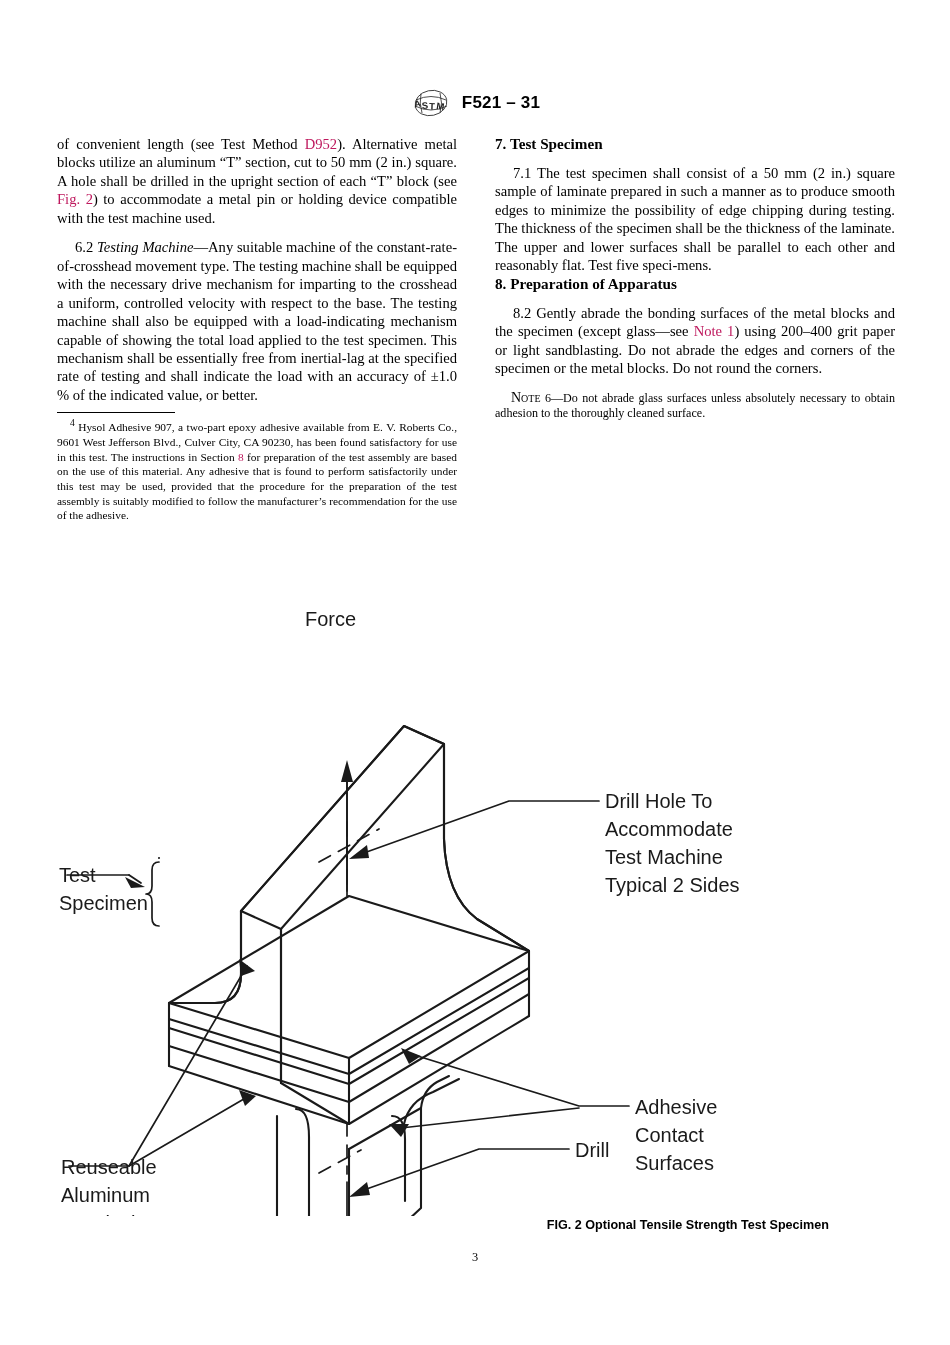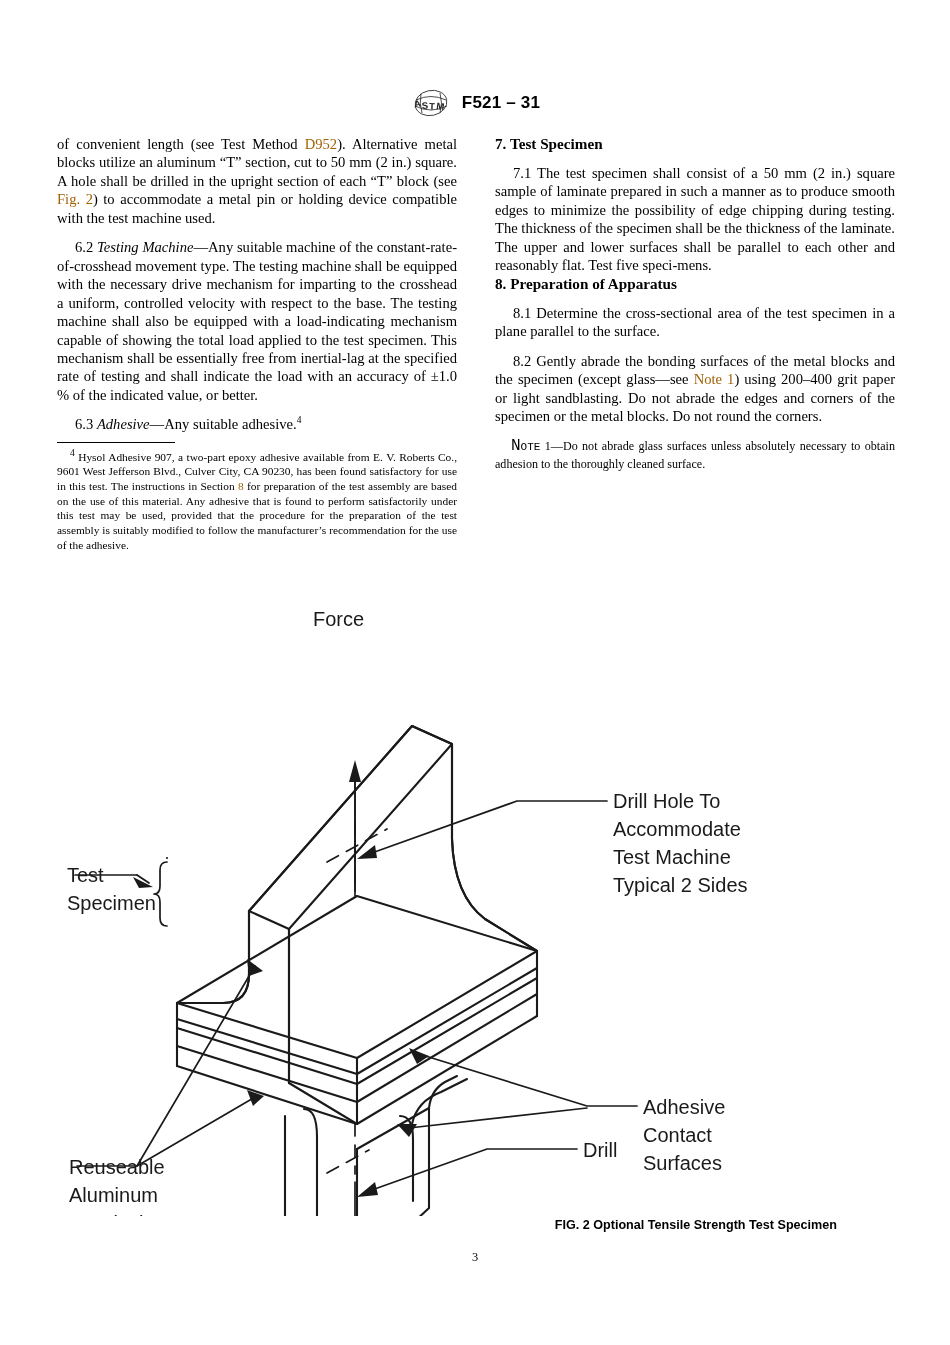--- a/index.html
+++ b/index.html
@@ -69,42 +69,41 @@
   }
   h3.section {
     margin: 0 0 0 0;
     font-size: 15.2px;
     font-weight: bold;
     font-family: Liberation Serif, serif;
   }
   h3.gap {
   }
   .red {
-    color: #a16207;
+    color: #be185d;
   }
   .ital {
     font-style: italic;
     margin-top: 28px;
   }
   sup.fn {
     font-size: 9.5px;
     vertical-align: super;
     line-height: 0;
   }
   .note {
     font-size: 12.1px;
     line-height: 1.26;
     text-align: justify;
     margin: 11px 0 0 0;
     text-indent: 16px;
   }
   .note-lead {
     font-variant: small-caps;
-    font-size: 16px;
-    font-family: Liberation Mono, monospace;
+    font-size: 14px;
   }
 
   
   .footnote-wrap {
     margin-top: 8px;
   }
   .footnote-rule {
     width: 118px;
     height: 0;
     border-top: 0.9px solid #000;
@@ -115,21 +114,21 @@
     font-size: 11.4px;
     line-height: 1.285;
     text-align: justify;
     text-indent: 13px;
   }
 
   
   .figure {
     position: absolute;
     top: 596px;
-    left: 16px;
+    left: 8px;
     width: 821px;
   }
   .figure svg {
     display: block;
     margin: 0 auto;
   }
   .fig-caption {
     text-align: right;
     font-family: "Liberation Sans", sans-serif;
     font-weight: bold;
@@ -172,40 +171,38 @@
   </div>
 
   <div class="columns">
 
     <div class="col">
 
       <p class="body"><span>of convenient length (see Test Method </span><span class="red">D952</span><span>). Alternative metal blocks utilize an aluminum “T” section, cut to 50 mm (2 in.) square. A hole shall be drilled in the upright section of each “T” block (see </span><span class="red">Fig. 2</span><span>) to accommodate a metal pin or holding device compatible with the test machine used.</span></p>
 
       <p class="body indent gap"><span>6.2 </span><span class="ital">Testing Machine</span><span>—Any suitable machine of the constant-rate-of-crosshead movement type. The testing machine shall be equipped with the necessary drive mechanism for imparting to the crosshead a uniform, controlled velocity with respect to the base. The testing machine shall also be equipped with a load-indicating mechanism capable of showing the total load applied to the test specimen. This mechanism shall be essentially free from inertial-lag at the specified rate of testing and shall indicate the load with an accuracy of ±1.0 % of the indicated value, or better.</span></p>
 
-      <p class="body indent gap"><span>6.3 </span><span class="ital">Adhesive</span><span>—Any suitable adhesive.</span><sup class="fn">4</sup></p>
 
       <div class="footnote-wrap">
         <div class="footnote-rule"></div>
         <p class="footnote"><sup class="fn">4</sup><span> Hysol Adhesive 907, a two-part epoxy adhesive available from E. V. Roberts Co., 9601 West Jefferson Blvd., Culver City, CA 90230, has been found satisfactory for use in this test. The instructions in Section </span><span class="red">8</span><span> for preparation of the test assembly are based on the use of this material. Any adhesive that is found to perform satisfactorily under this test may be used, provided that the procedure for the preparation of the test assembly is suitably modified to follow the manufacturer’s recommendation for the use of the adhesive.</span></p>
       </div>
 
     </div>
 
     <div class="col">
 
       <h3 class="section">7.  Test Specimen</h3>
       <p class="body indent gap">7.1  The test specimen shall consist of a 50 mm (2 in.) square sample of laminate prepared in such a manner as to produce smooth edges to minimize the possibility of edge chipping during testing. The thickness of the specimen shall be the thickness of the laminate. The upper and lower surfaces shall be parallel to each other and reasonably flat. Test five speci-mens.</p>
 
       <h3 class="section gap">8.  Preparation of Apparatus</h3>
-      <p class="body indent gap">8.1  Determine the cross-sectional area of the test specimen in a plane parallel to the surface.</p>
 
       <p class="body indent gap"><span>8.2  Gently abrade the bonding surfaces of the metal blocks and the specimen (except glass—see </span><span class="red">Note 1</span><span>) using 200–400 grit paper or light sandblasting. Do not abrade the edges and corners of the specimen or the metal blocks. Do not round the corners.</span></p>
 
-      <p class="note"><span class="note-lead">Note</span><span> 1—Do not abrade glass surfaces unless absolutely necessary to obtain adhesion to the thoroughly cleaned surface.</span></p>
+      <p class="note"><span class="note-lead">Note</span><span> 6—Do not abrade glass surfaces unless absolutely necessary to obtain adhesion to the thoroughly cleaned surface.</span></p>
 
 
     </div>
   </div>
 
   <div class="figure">
     <svg width="820" height="620" viewBox="0 0 820 620">
       <g fill="none" stroke="#1a1a1a" stroke-width="2.1" stroke-linejoin="round" stroke-linecap="round">
 
         <path d="M232 315 L395 130 L435 148 L272 333 Z"></path>

